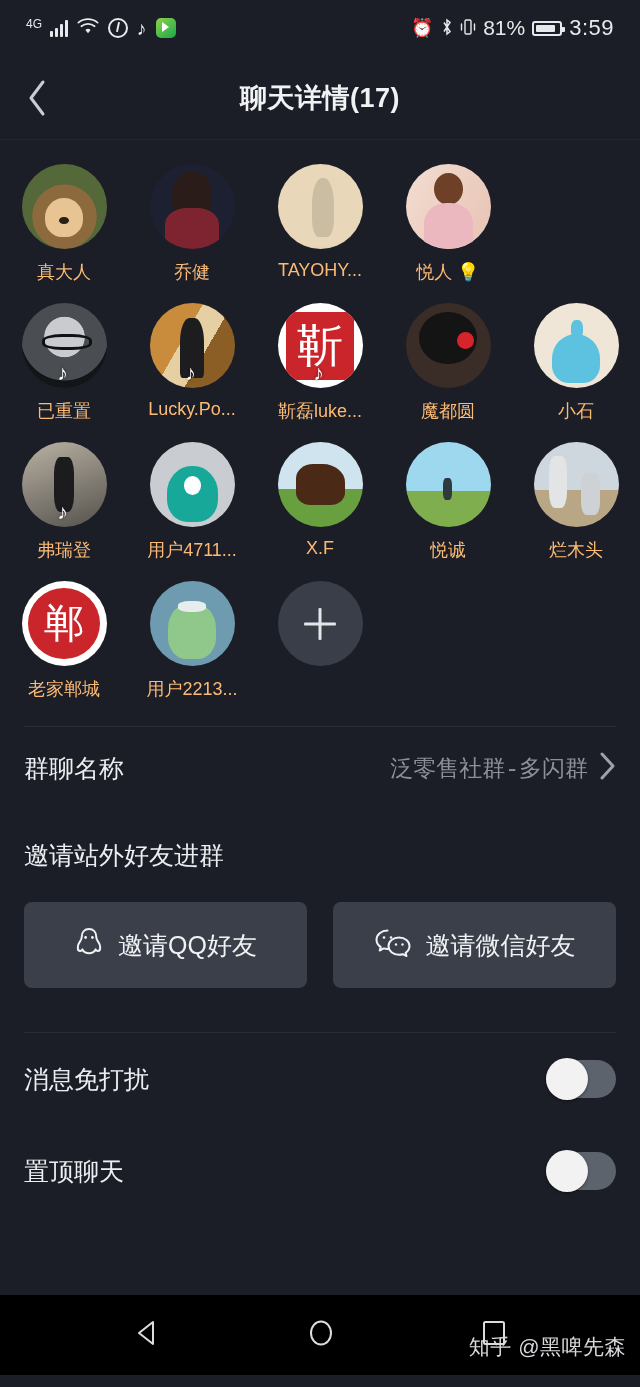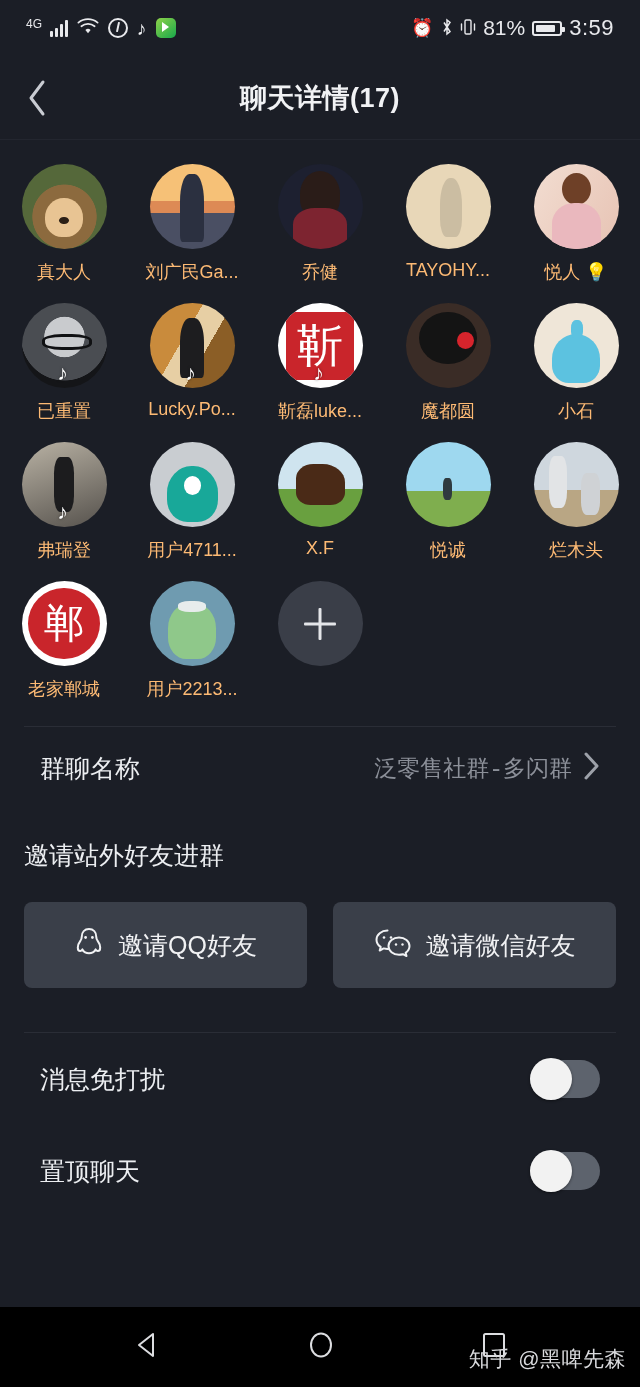--- a/index.html
+++ b/index.html
@@ -142,21 +142,21 @@
     background:#e7ecec; border-radius:40%; }
   .tiktok-badge{
     position:absolute; left:42%; bottom:6%; font-size:21px; color:#fff; line-height:1;
     text-shadow:0 0 3px rgba(0,0,0,.6);
   }
 
   
   .divider{ height:1px; background:#2a2d36; margin:0 24px; }
   .row{
     height:82px; display:flex; align-items:center; justify-content:space-between;
-    padding:0 40px; cursor:pointer;
+    padding:0 24px; cursor:pointer;
   }
   .row-label{ font-size:25px; color:#eceef1; }
   .row-right{ display:flex; align-items:center; gap:10px;font-family:Liberation Mono, monospace; }
   .row-value{ font-size:23px; color:#8c9099; }
   .chev{ display:block; }
 
   
   .invite{ padding:30px 24px 0 24px; }
   .invite-title{ font-size:25px; color:#eceef1; }
   .invite-btns{ display:flex; gap:26px; margin-top:30px; }
@@ -171,21 +171,21 @@
     width:70px; height:38px; border-radius:19px; background:#5d636d; position:relative;
     cursor:pointer; flex:none;
   }
   .toggle .knob{
     position:absolute; left:0; top:-2px; width:42px; height:42px; border-radius:50%;
     background:#f2f2f2; box-shadow:0 1px 3px rgba(0,0,0,.45);
   }
 
   
   .navbar{
-    position:absolute; left:0; right:0; bottom:0; height:80px; background:#000;
+    position:absolute; left:0; right:0; bottom:12px; height:80px; background:#000;
     display:flex; align-items:center; justify-content:center; gap:144px;
   }
   .navbar .nv{ cursor:pointer; }
   .watermark{
     position:absolute; right:14px; bottom:14px; font-size:21px; color:#d9dadd;
     letter-spacing:.5px;
   }
   .spacer-sm{ height:16px; }
 </style>
 </head>
@@ -241,24 +241,20 @@
     </span>
   </div>
   <div class="title">聊天详情(17)</div>
 </div>
 
 <div class="members">
   <div class="mrow" id="mrow0">
       <div class="member">
         <div class="avatar av-dog"></div>
         <div class="mname">真大人</div>
-      </div>
-      <div class="member">
-        <div class="avatar av-sunset"></div>
-        <div class="mname">刘广民Ga...</div>
       </div>
       <div class="member">
         <div class="avatar av-girl"></div>
         <div class="mname">乔健</div>
       </div>
       <div class="member">
         <div class="avatar av-hanfu"></div>
         <div class="mname">TAYOHY...</div>
       </div>
       <div class="member">

